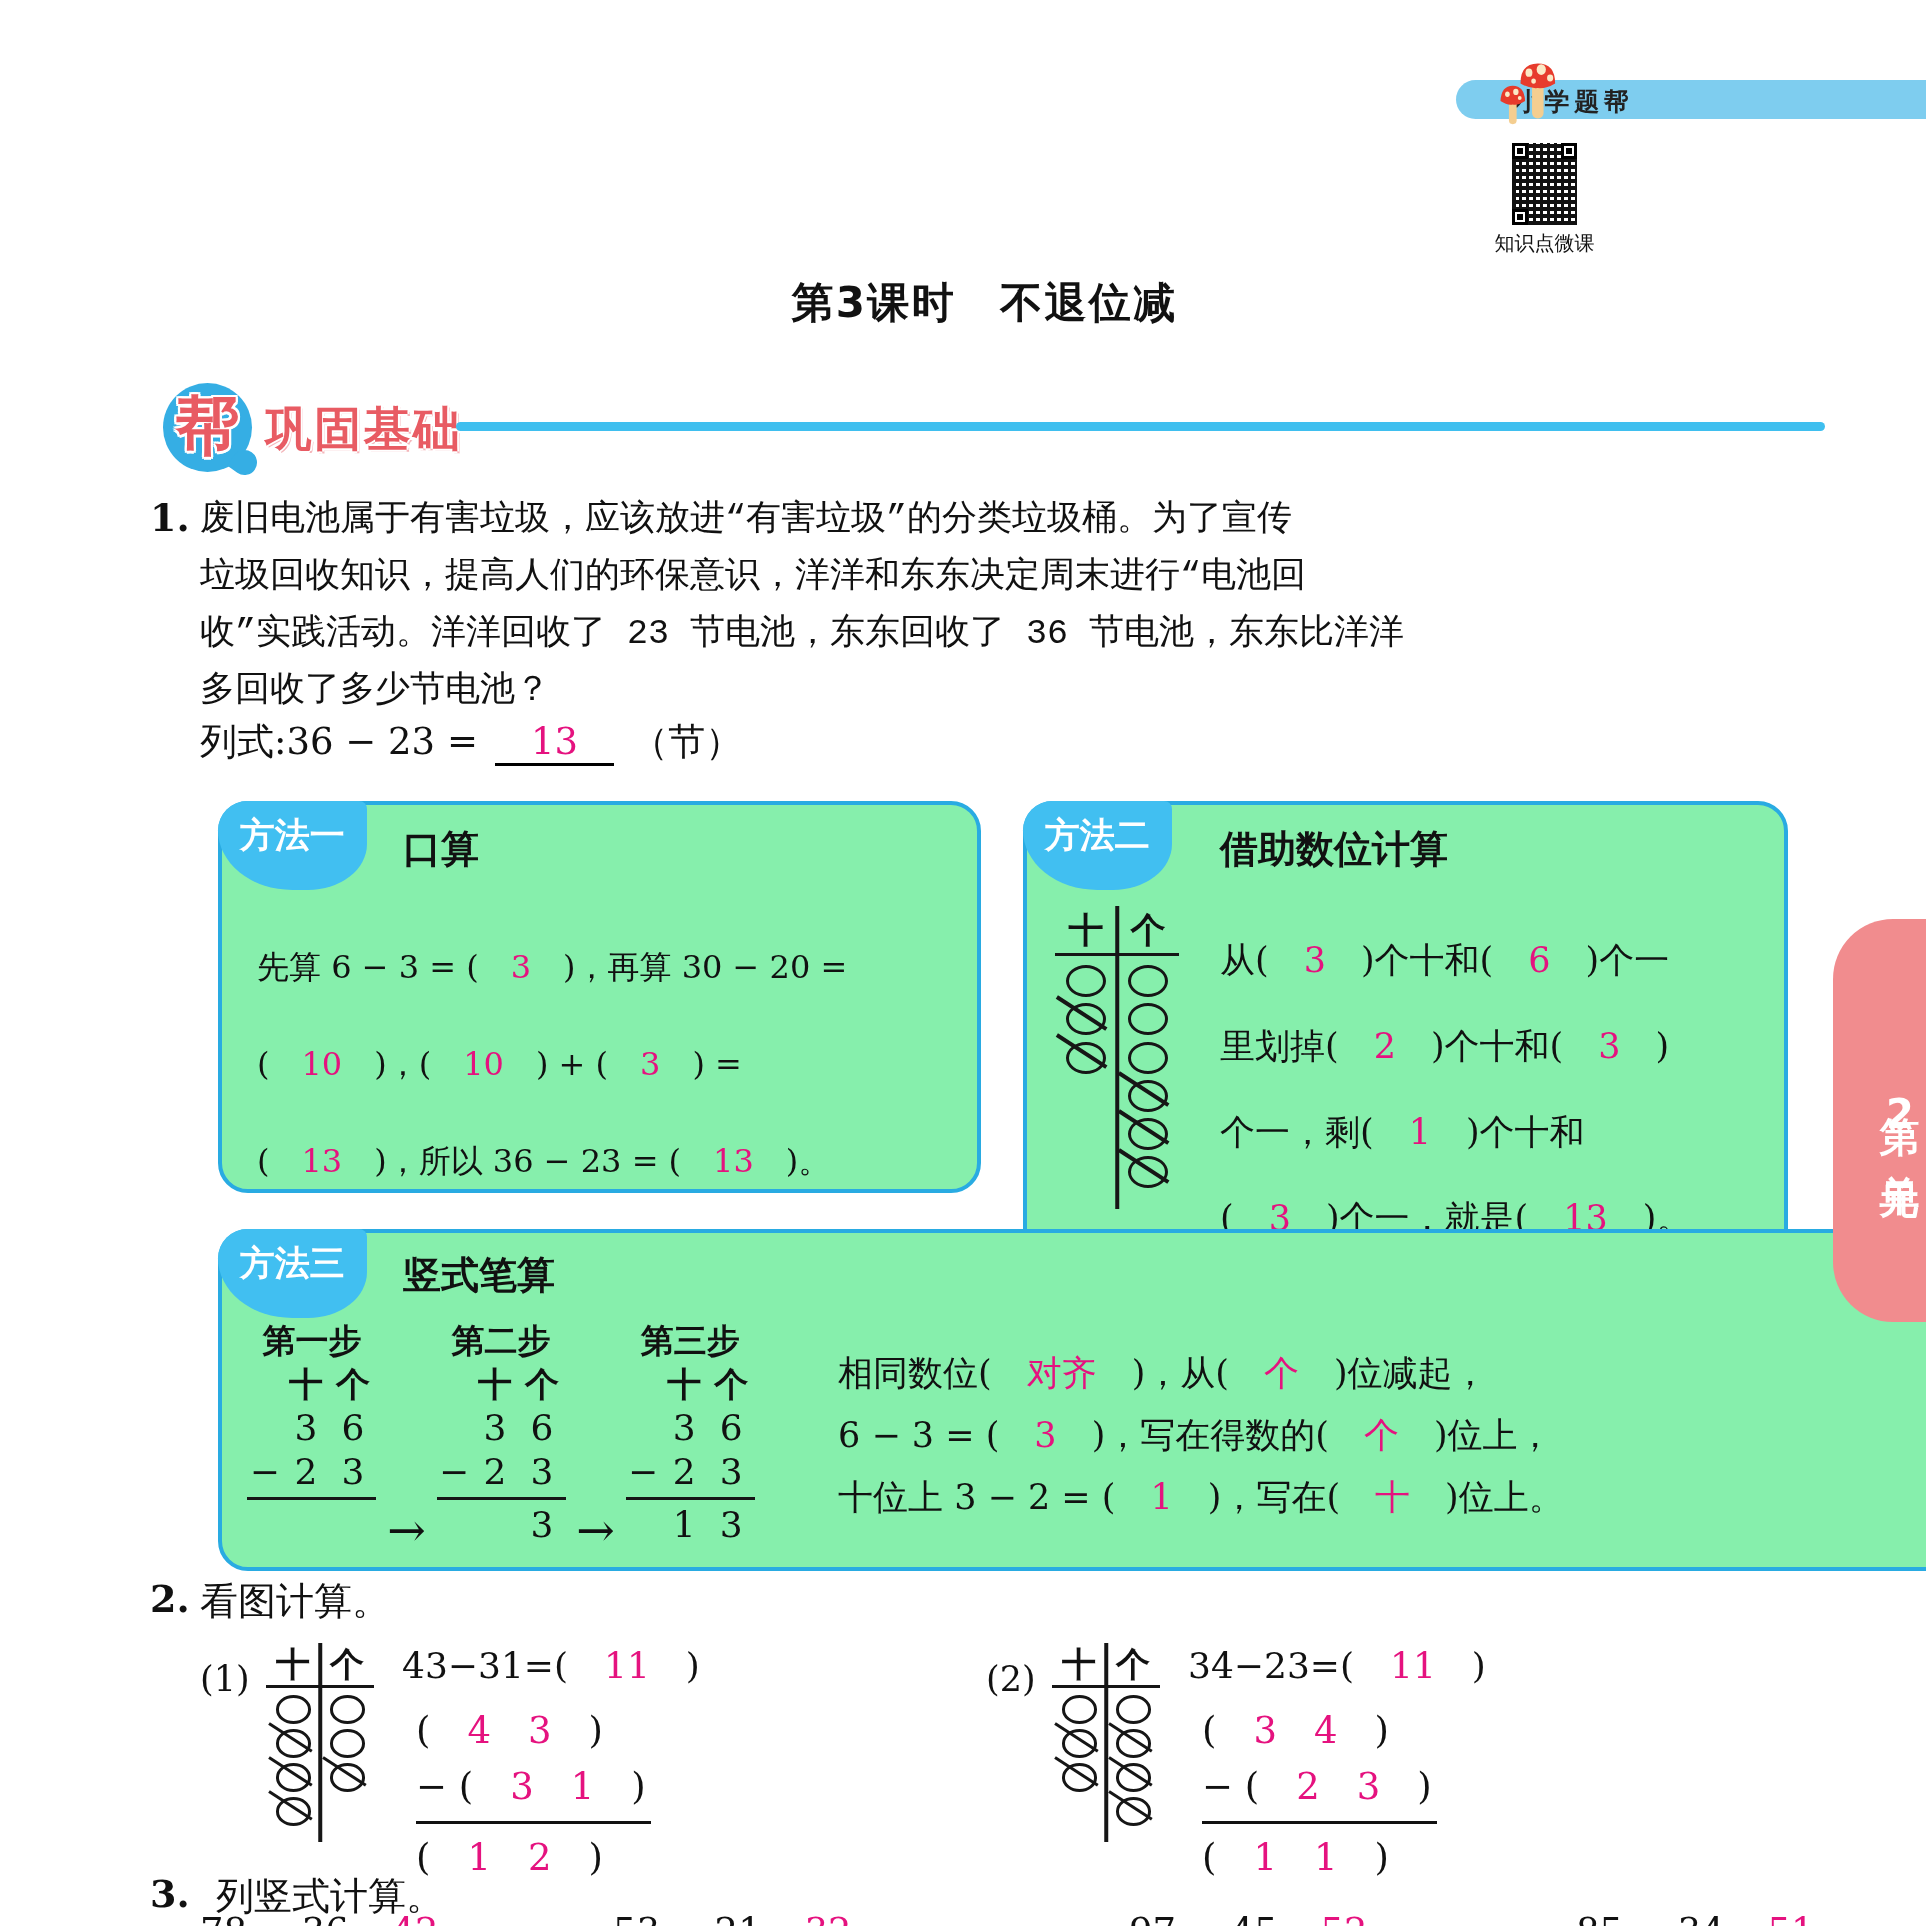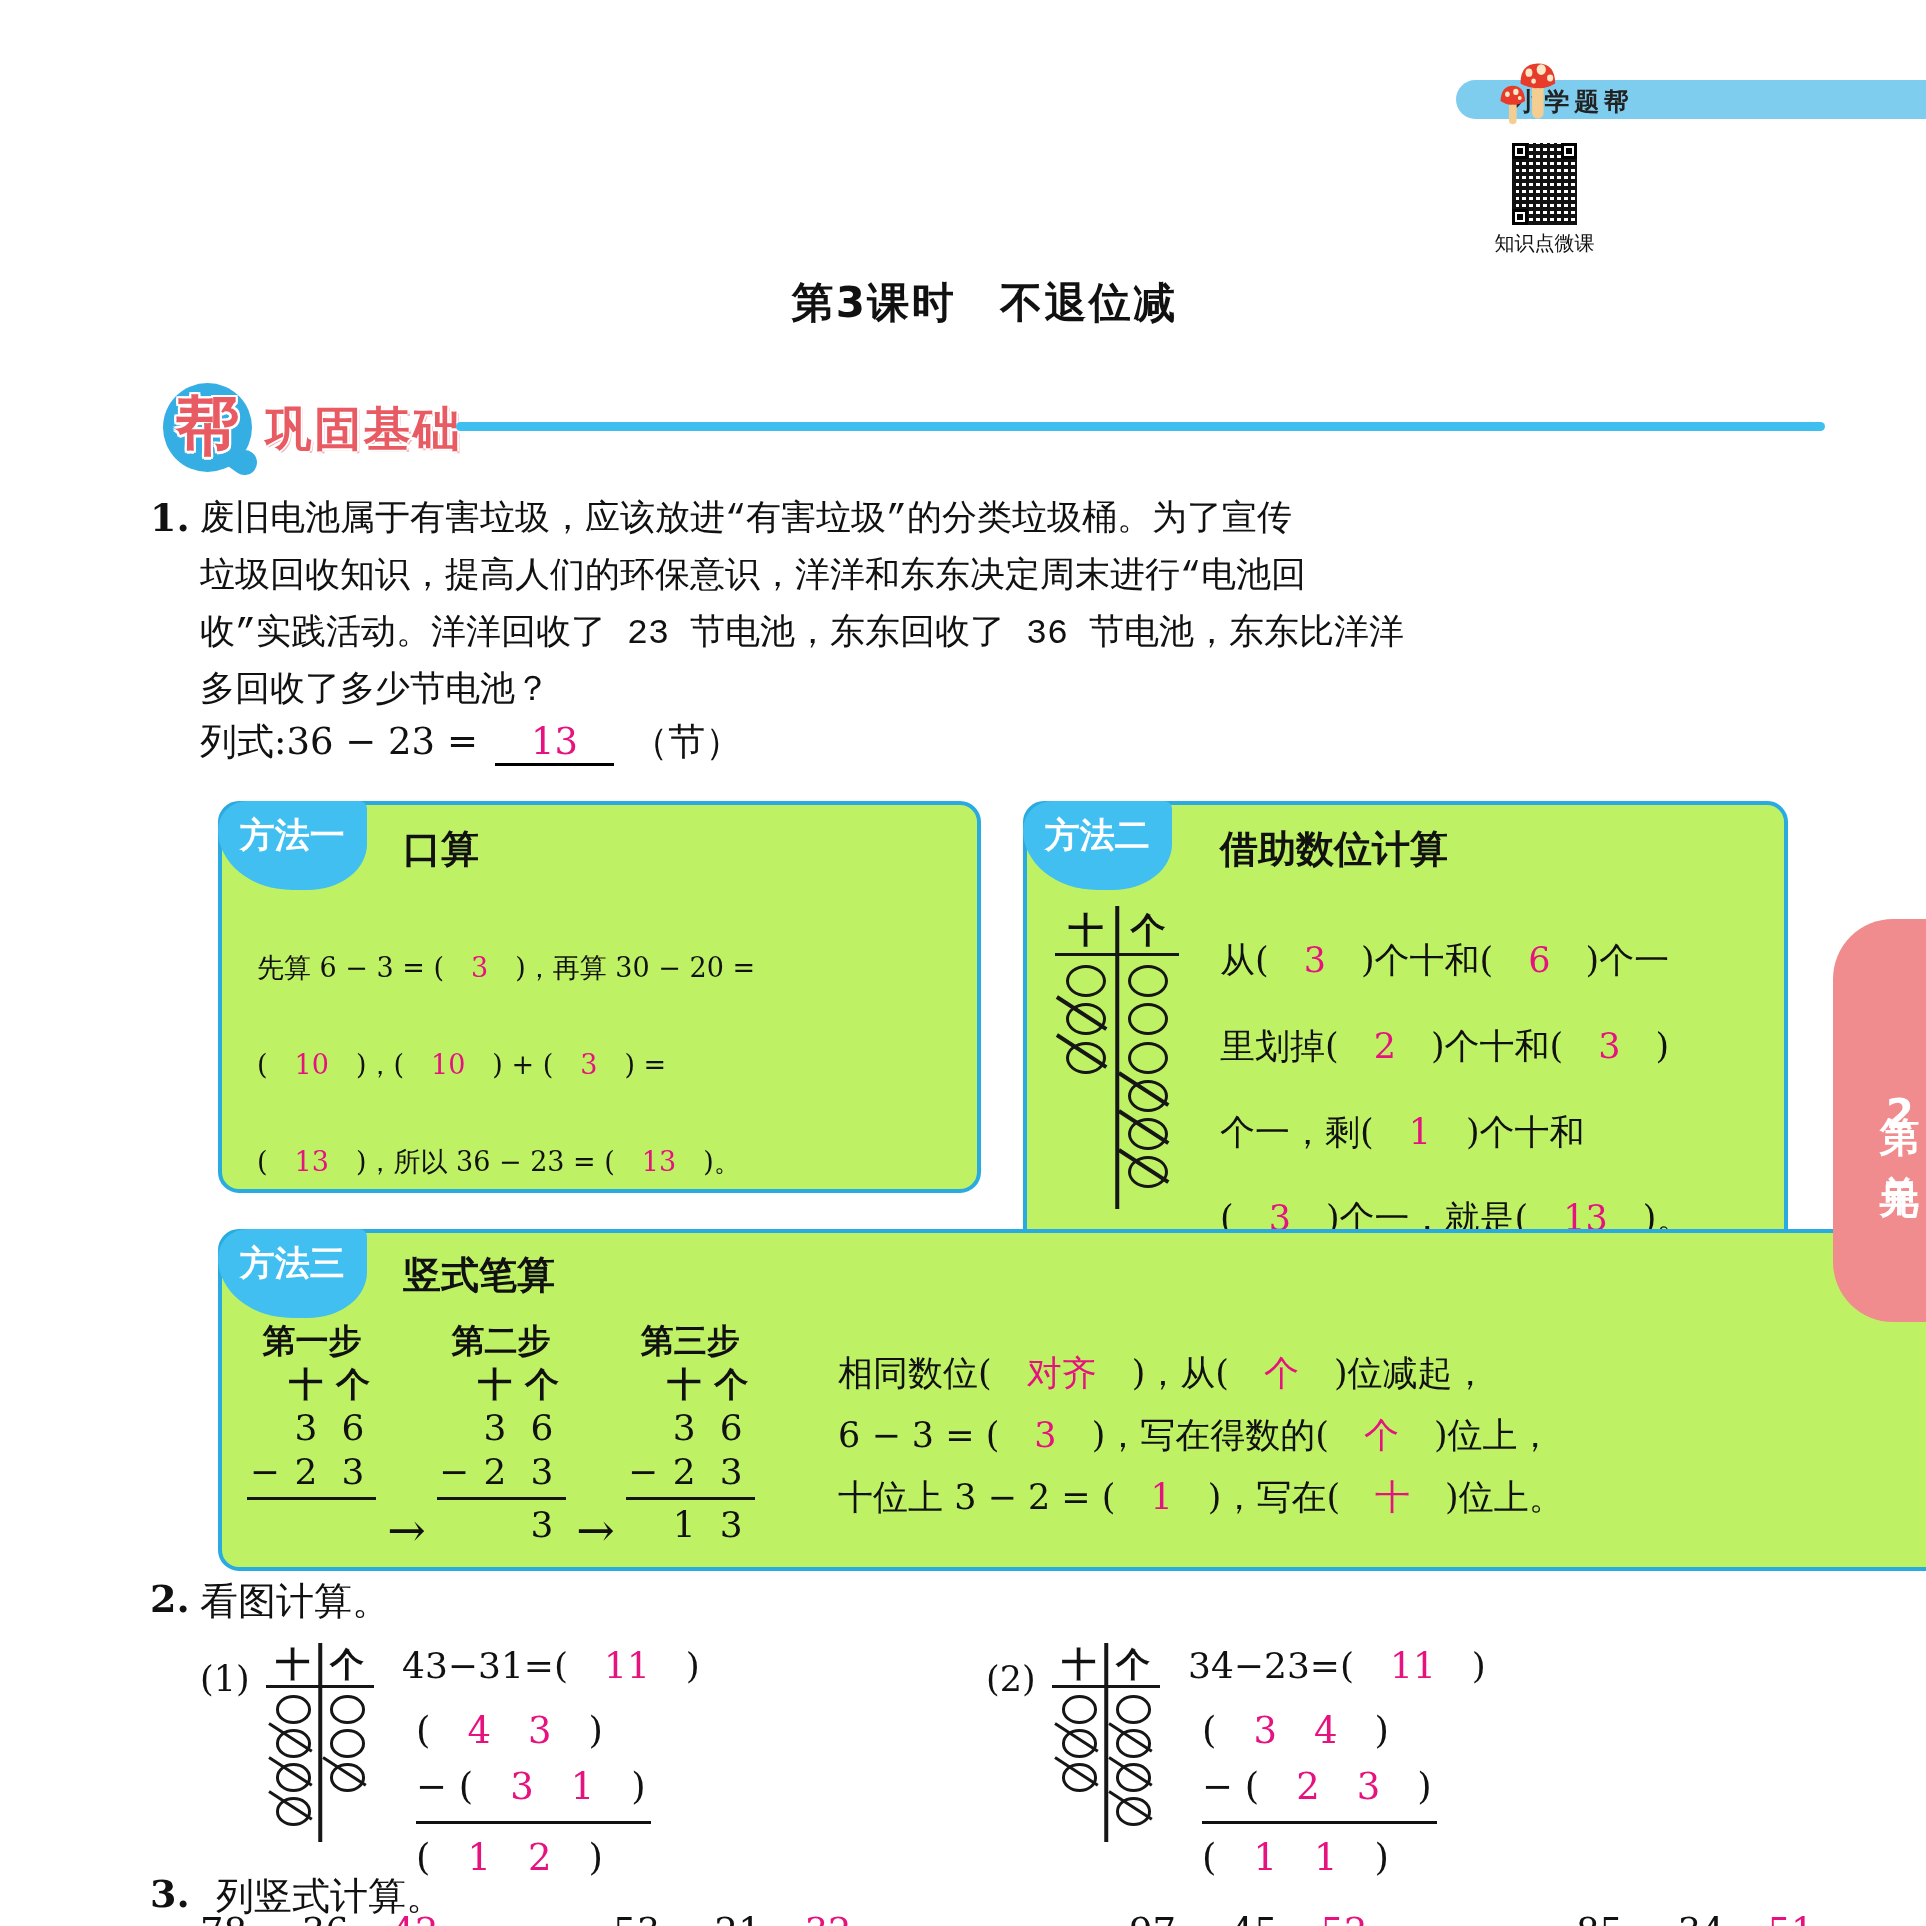--- a/index.html
+++ b/index.html
@@ -44,34 +44,34 @@
 
   
   .pnum{position:absolute;font-size:38px;font-weight:700;}
   .p1lines{position:absolute;left:200px;top:492px;width:1641px;font-family:Liberation Mono, monospace;}
   .p1lines .pline{white-space:nowrap;font-size:35px;line-height:57px;}
   .formula{position:absolute;left:200px;top:717px;font-size:37px;white-space:nowrap;}
   .ansline{display:inline-block;min-width:119px;text-align:center;border-bottom:3.1px solid #000;
            margin:0 5.4px;line-height:1.1;}
 
   
-  .mbox{position:absolute;border:4.2px solid #29ABE2;border-radius:21px;background:#bef264;box-sizing:border-box;}
+  .mbox{position:absolute;border:4.2px solid #29ABE2;border-radius:30px;background:#86efac;box-sizing:border-box;}
   .m1{left:218px;top:801px;width:763px;height:392px;}
   .m2{left:1023px;top:801px;width:765px;height:462px;}
   .m3{left:218px;top:1229px;width:1884px;height:342px;}
   .mbadge{position:absolute;left:-4.2px;top:-4.2px;width:149px;height:89px;background:#41BFF1;
           border-radius:34px 9.2px 46% 58%/34px 9.2px 60% 78%;}
   .mbadge span{display:block;padding-top:11.6px;text-align:center;font-size:35px;font-weight:900;color:#fff;
           font-family:"DejaVu Sans","Liberation Sans",sans-serif;}
   .mtitle{position:absolute;font-size:38px;font-weight:900;color:#111;white-space:nowrap;
           font-family:"DejaVu Sans","Liberation Sans",sans-serif;}
   .m1 .mtitle{left:181px;top:18.5px;} .m2 .mtitle{left:193px;top:18.5px;} .m3 .mtitle{left:181px;top:17px;}
 
   .m1rich{position:absolute;left:35px;top:114px;}
-  .m1rich .rline{white-space:nowrap;font-size:27px;height:97px;line-height:97px;}
+  .m1rich .rline{white-space:nowrap;font-size:32px;height:97px;line-height:97px;}
   .m2rich{position:absolute;left:193px;top:112px;}
   .m2rich .rline{white-space:nowrap;font-size:35px;height:86px;line-height:86px;}
   .m3rich{position:absolute;left:616px;top:109px;}
   .m3rich .rline{white-space:nowrap;font-size:35px;height:62px;line-height:62px;}
 
   
   .pv{position:relative;display:inline-block;}
   .pv-head{display:flex;border-bottom:3.5px solid #161616;}
   .pv-col{width:62px;text-align:center;font-size:35px;font-weight:700;height:45px;line-height:43px;}
   .pv-body{display:flex;}

